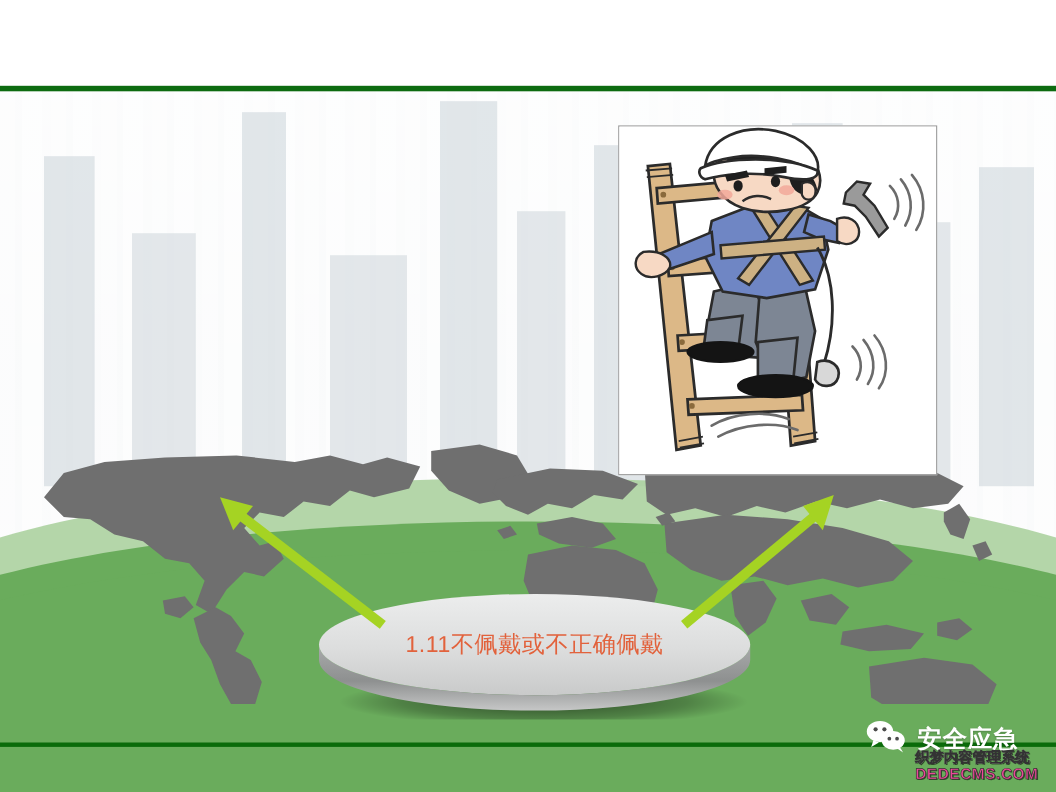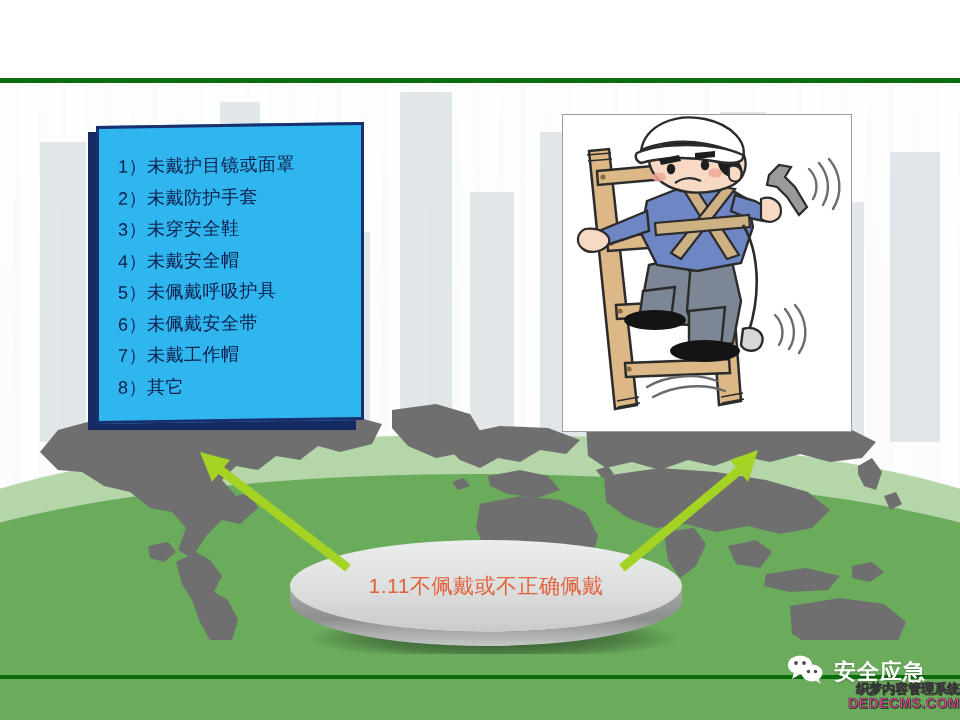--- a/index.html
+++ b/index.html
@@ -158,21 +158,21 @@
     font-size: 22px;
     font-weight: bold;
     letter-spacing: 1px;
     text-shadow: 0 1px 2px rgba(0,0,0,0.25);
   }
   .watermark {
     position: absolute;
     left: 832px; top: 682px;
     width: 128px;
     z-index: 13;
-    text-align: right;
+    text-align: left;
     line-height: 1.05;
   }
   .wm-cn {
     font-size: 13px;
     font-weight: bold;
     color: #f2f2f2;
     letter-spacing: 0px;
     -webkit-text-stroke: 0.6px #333;
     text-shadow: 1px 1px 0 rgba(0,0,0,0.55);
   }
@@ -270,34 +270,20 @@
       <line x1="348" y1="568" x2="218" y2="468" stroke="#a5d323" stroke-width="9"></line>
       <polygon points="200,452 230,460 212,482" fill="#a5d323"></polygon>
     </g>
 
     <g>
       <line x1="622" y1="568" x2="742" y2="468" stroke="#a5d323" stroke-width="9"></line>
       <polygon points="758,450 730,460 748,482" fill="#a5d323"></polygon>
     </g>
   </svg>
 
-  <div class="list-box">
-    <div class="extrude"></div>
-    <div class="face"></div>
-    <div class="list-items">
-      <div class="list-item">1）未戴护目镜或面罩</div>
-      <div class="list-item">2）未戴防护手套</div>
-      <div class="list-item">3）未穿安全鞋</div>
-      <div class="list-item">4）未戴安全帽</div>
-      <div class="list-item">5）未佩戴呼吸护具</div>
-      <div class="list-item">6）未佩戴安全带</div>
-      <div class="list-item">7）未戴工作帽</div>
-      <div class="list-item">8）其它</div>
-    </div>
-  </div>
 
   <div class="photo-frame">
     <svg width="288" height="316" viewBox="0 0 288 316">
       <rect x="0" y="0" width="288" height="316" fill="#ffffff"></rect>
 
       <g stroke="#2b2b2b" stroke-width="2.5" fill="#dcb887">
         <polygon points="26,36 46,34 74,290 52,294"></polygon>
         <polygon points="136,20 158,18 178,286 156,290"></polygon>
       </g>
 

